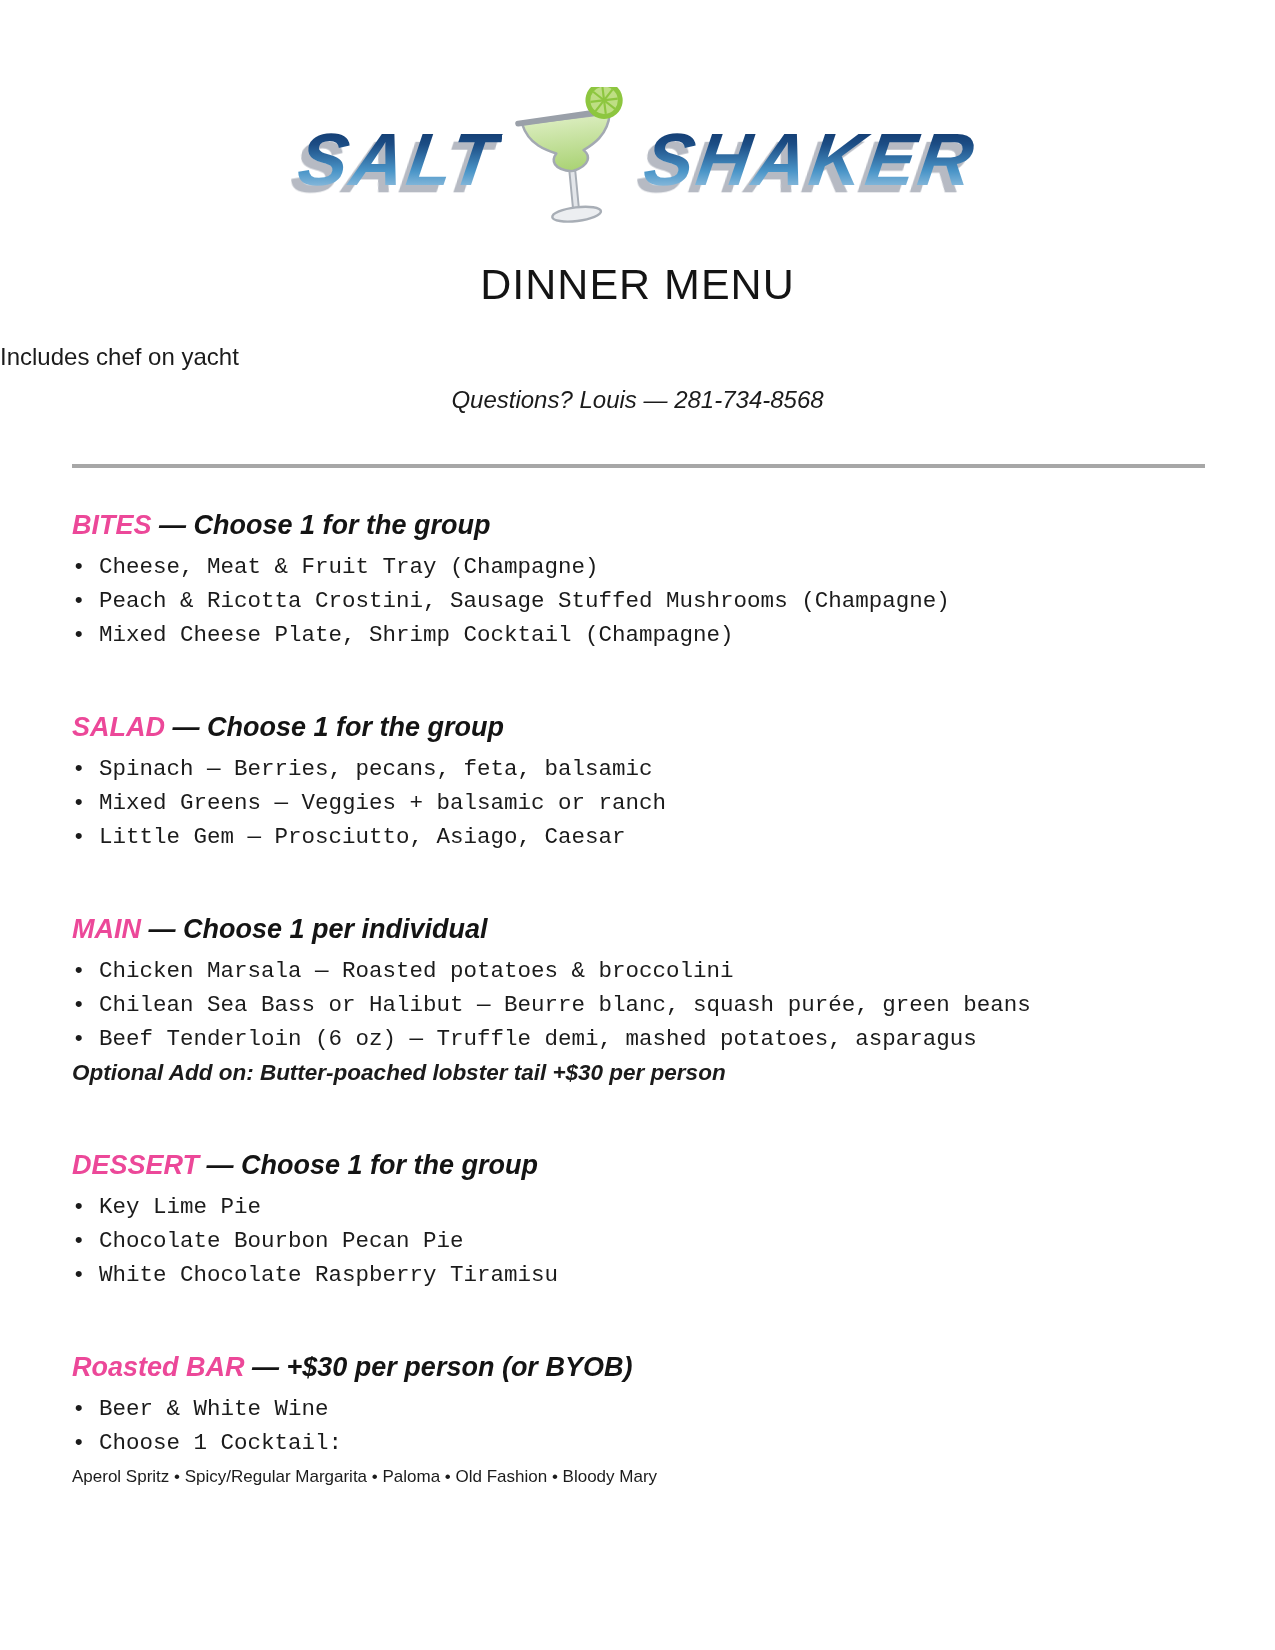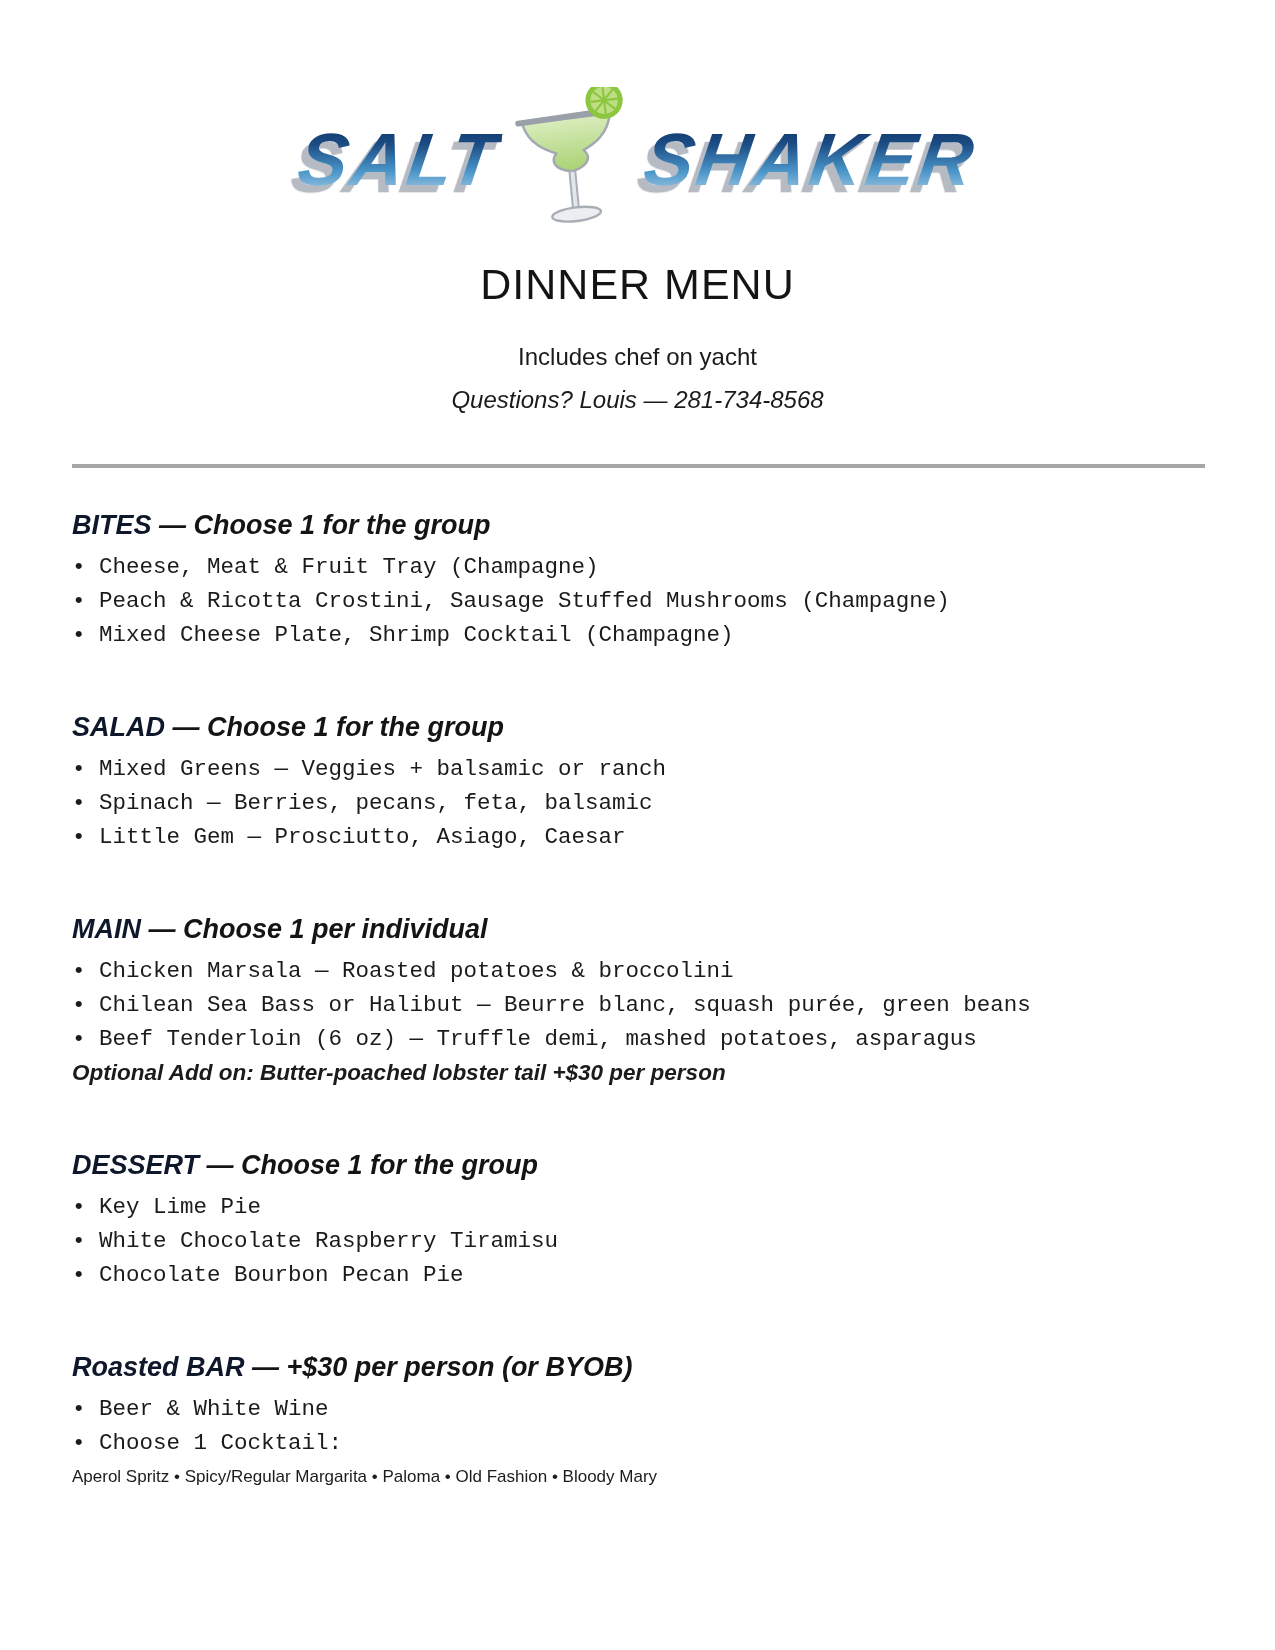--- a/index.html
+++ b/index.html
@@ -26,32 +26,32 @@
     position:relative;
     background:linear-gradient(180deg,#0b2d5f 0%,#1c4d85 32%,#4a95c8 64%,#bdd9ec 100%);
     -webkit-background-clip:text;background-clip:text;color:transparent;
   }
   .glass-wrap{margin:0 10px;}
   
   .title{
     text-align:center;font-size:43px;font-weight:normal;
     letter-spacing:1px;margin-top:26px;color:#141414;
   }
-  .subtitle{text-align:center;font-size:24px;margin-top:34px;}
+  .subtitle{text-align:left;font-size:24px;margin-top:34px;}
   .contact{text-align:center;font-size:24px;font-style:italic;margin-top:15px;}
   .divider{height:4px;background:#a7a7a7;margin:50px 70px 0 72px;border:0;}
   
   .content{margin:0 72px;}
   .section{margin-top:60px;}
   .section:first-child{margin-top:42px;}
   .section-heading{
     font-size:27px;font-weight:bold;font-style:italic;
     line-height:30px;margin:0 0 10px 0;color:#141414;
   }
-  .section-name{color:#0f172a;}
+  .section-name{color:#ec4899;}
   .item-list{list-style:none;margin:0;padding:0;}
   .item-list li{
     font-size:22.5px;line-height:34px;margin:0;padding:0;font-family:Liberation Mono, monospace;
   }
   .item-list li::before{content:"\2022\00a0";}
   .addon-note{
     font-size:22.5px;line-height:34px;font-weight:bold;font-style:italic;
     margin:0;
   }
   .cocktail-line{font-size:17px;line-height:34px;margin:0;}
@@ -116,42 +116,42 @@
       <ul class="item-list">
         <li>Cheese, Meat &amp; Fruit Tray (Champagne)</li>
         <li>Peach &amp; Ricotta Crostini, Sausage Stuffed Mushrooms (Champagne)</li>
         <li>Mixed Cheese Plate, Shrimp Cocktail (Champagne)</li>
       </ul>
     </section>
 
     <section class="section">
       <h2 class="section-heading"><span class="section-name">SALAD</span><span> — Choose 1 for the group</span></h2>
       <ul class="item-list">
+        <li>Spinach — Berries, pecans, feta, balsamic</li>
         <li>Mixed Greens — Veggies + balsamic or ranch</li>
-        <li>Spinach — Berries, pecans, feta, balsamic</li>
         <li>Little Gem — Prosciutto, Asiago, Caesar</li>
       </ul>
     </section>
 
     <section class="section">
       <h2 class="section-heading"><span class="section-name">MAIN</span><span> — Choose 1 per individual</span></h2>
       <ul class="item-list">
         <li>Chicken Marsala — Roasted potatoes &amp; broccolini</li>
         <li>Chilean Sea Bass or Halibut — Beurre blanc, squash purée, green beans</li>
         <li>Beef Tenderloin (6 oz) — Truffle demi, mashed potatoes, asparagus</li>
       </ul>
       <p class="addon-note">Optional Add on: Butter-poached lobster tail +$30 per person</p>
     </section>
 
     <section class="section">
       <h2 class="section-heading"><span class="section-name">DESSERT</span><span> — Choose 1 for the group</span></h2>
       <ul class="item-list">
         <li>Key Lime Pie</li>
+        <li>Chocolate Bourbon Pecan Pie</li>
         <li>White Chocolate Raspberry Tiramisu</li>
-        <li>Chocolate Bourbon Pecan Pie</li>
       </ul>
     </section>
 
     <section class="section">
       <h2 class="section-heading"><span class="section-name">Roasted BAR</span><span> — +$30 per person (or BYOB)</span></h2>
       <ul class="item-list">
         <li>Beer &amp; White Wine</li>
         <li>Choose 1 Cocktail:</li>
       </ul>
       <p class="cocktail-line">Aperol Spritz • Spicy/Regular Margarita • Paloma • Old Fashion • Bloody Mary</p>

